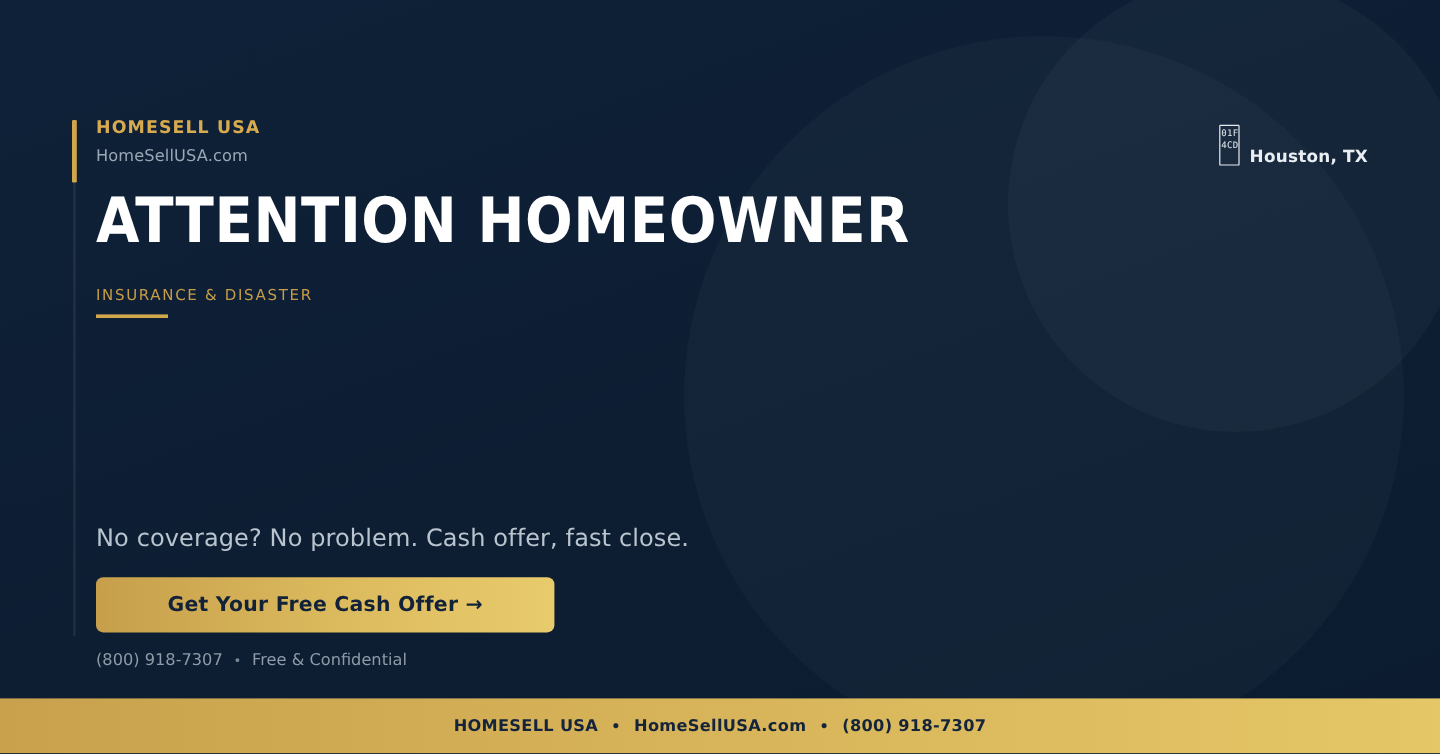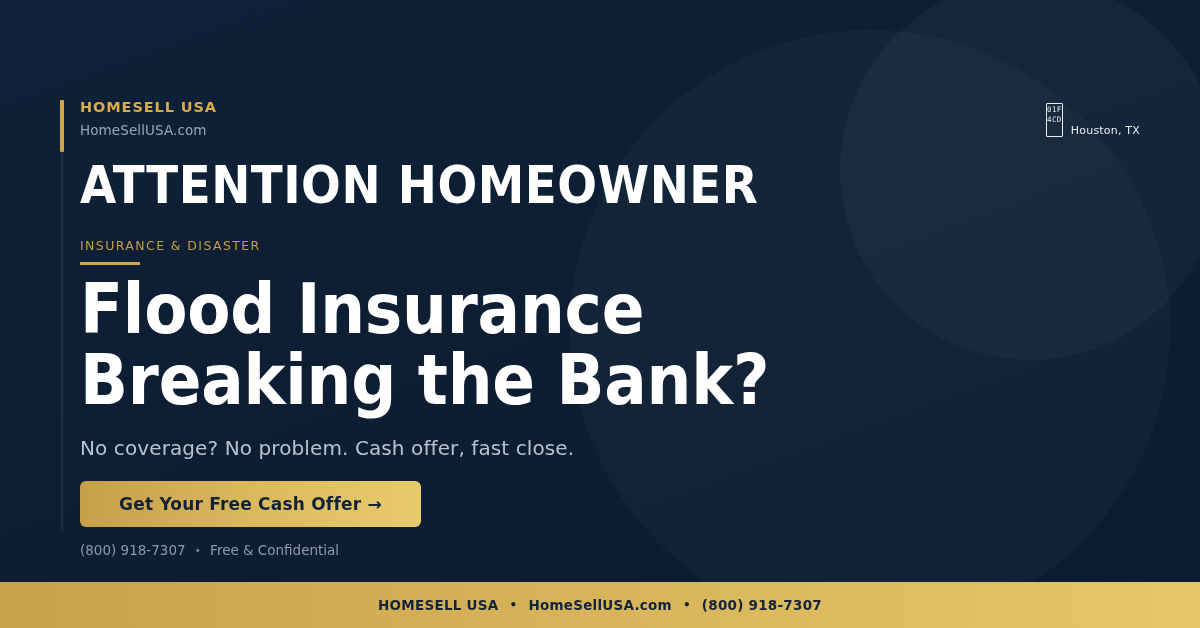--- a/index.html
+++ b/index.html
@@ -97,22 +97,22 @@
     font-size: 7.5px;
     line-height: 10px;
     color: #e6ebf0;
     text-align: center;
     letter-spacing: 0.3px;
     box-sizing: border-box;
     padding-top: 0.5px;
     white-space: pre;
   }
   .location-label {
-    font-size: 11px;
-    font-weight: normal;
+    font-size: 14px;
+    font-weight: bold;
     color: #e9eef3;
     letter-spacing: 0.2px;
     margin-top: 20px;
   }
 
   
   .attention {
     position: absolute;
     left: 80px;
     top: 157px;
@@ -167,21 +167,21 @@
     font-size: 20px;
     color: #b9c4ce;
     letter-spacing: 0.1px;
   }
 
   
   .cta {
     position: absolute;
     left: 80px;
     top: 481px;
-    width: 341px;
+    width: 382px;
     height: 46px;
     border: none;
     border-radius: 6px;
     background: linear-gradient(90deg, #c79f4b 0%, #dcbb5e 55%, #e8cb6c 100%);
     color: #122238;
     font-family: "DejaVu Sans", "Liberation Sans", sans-serif;
     font-size: 17px;
     font-weight: bold;
     letter-spacing: 0.2px;
     cursor: pointer;
@@ -251,24 +251,20 @@
     <span class="tofu">01F
 4CD</span>
     <span class="location-label">Houston, TX</span>
   </div>
 
   <div class="attention">ATTENTION HOMEOWNER</div>
 
   <div class="eyebrow">INSURANCE &amp; DISASTER</div>
   <div class="eyebrow-rule"></div>
 
-  <div class="headline">
-    <div>Flood Insurance</div>
-    <div>Breaking the Bank?</div>
-  </div>
 
   <div class="subhead">No coverage? No problem. Cash offer, fast close.</div>
 
   <button class="cta">Get Your Free Cash Offer →</button>
 
   <div class="trustline">
     <span>(800) 918-7307</span>
     <span class="trust-dot">•</span>
     <span>Free &amp; Confidential</span>
   </div>

